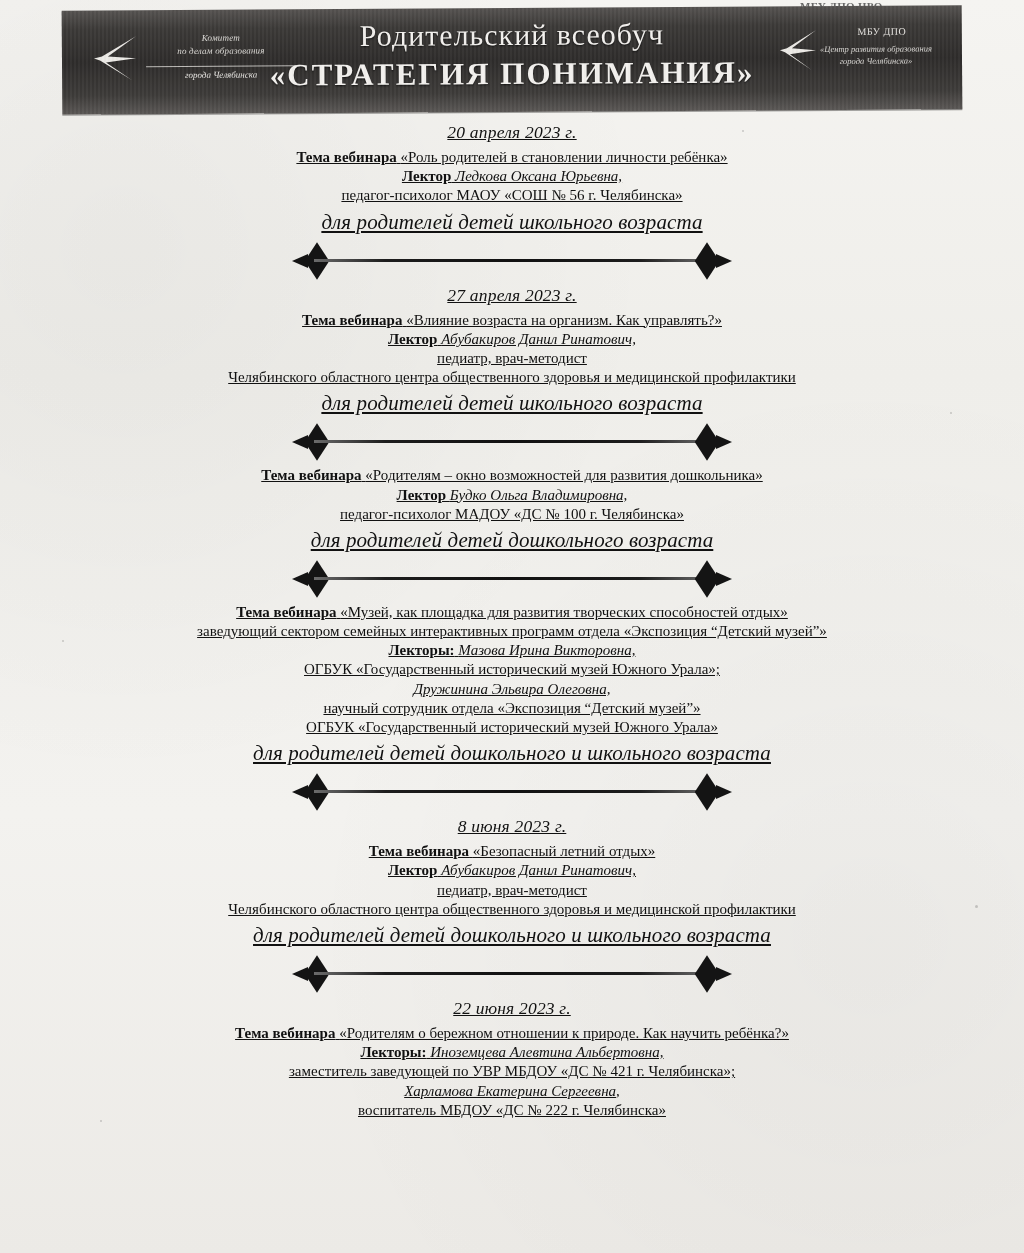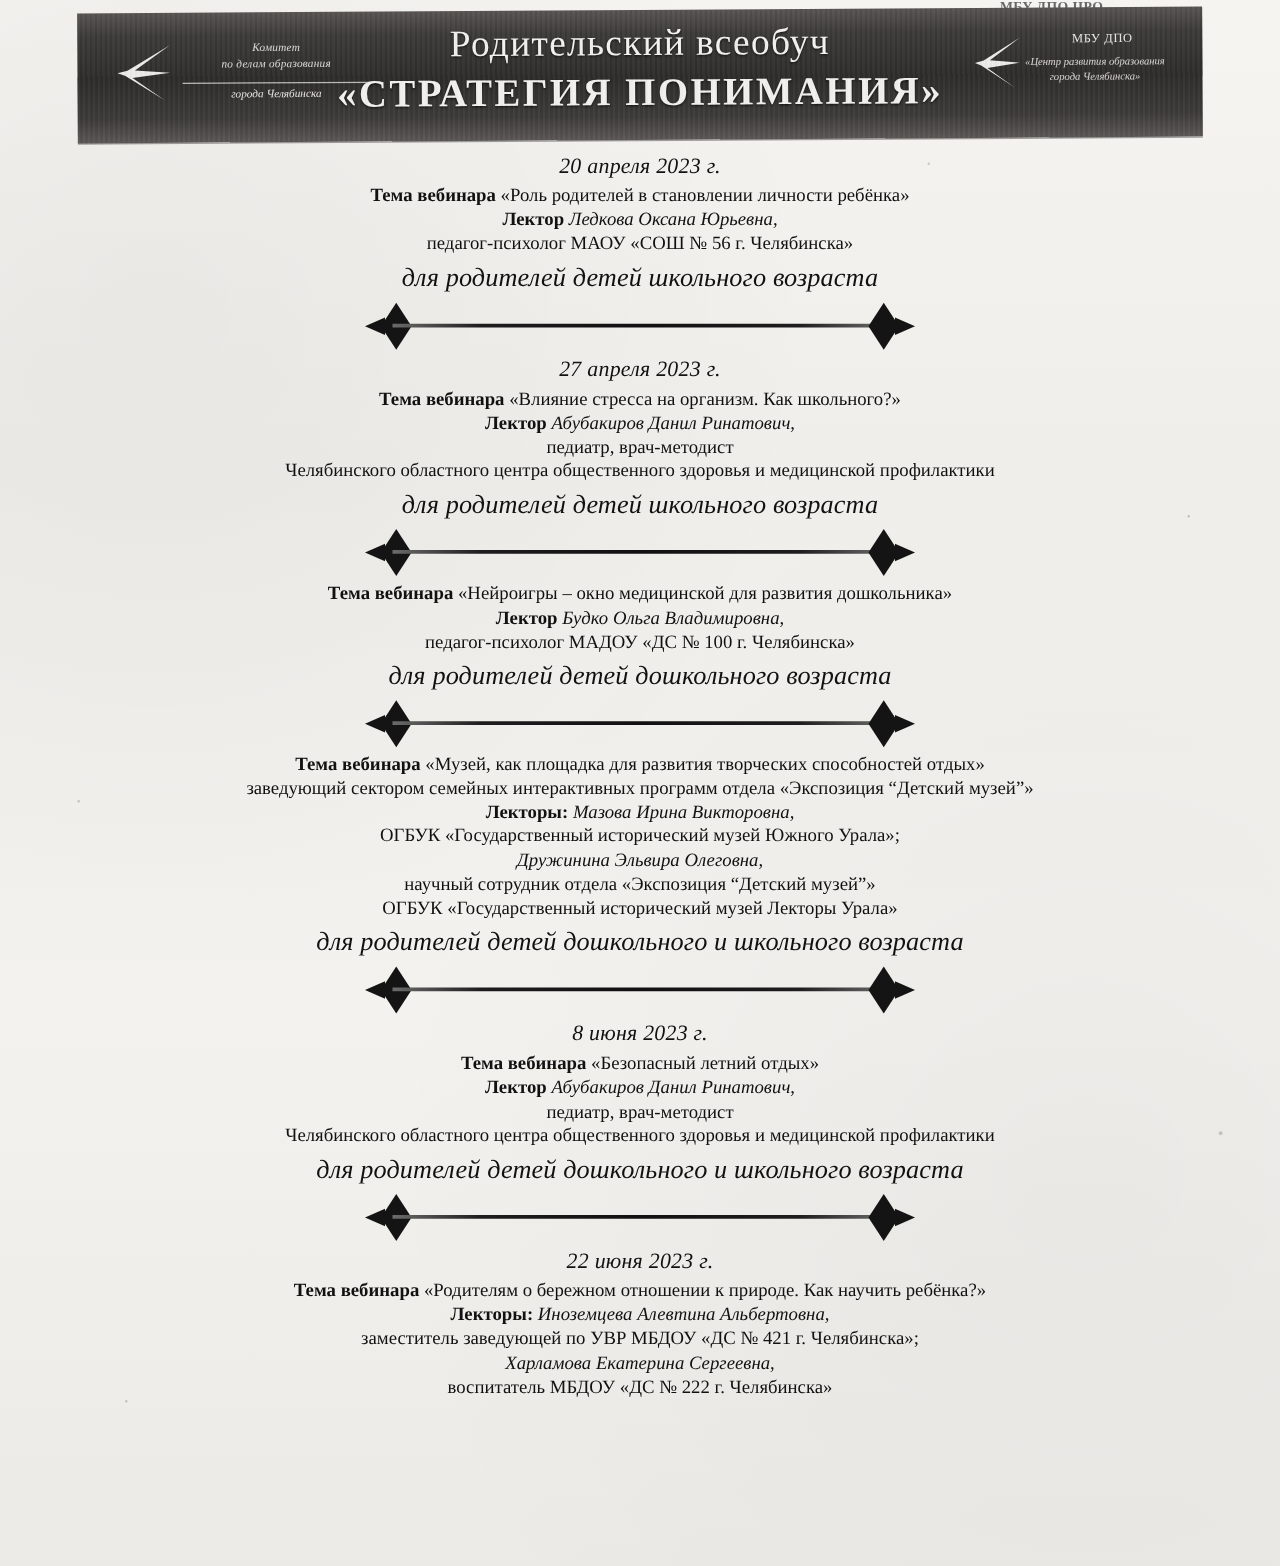--- a/index.html
+++ b/index.html
@@ -163,20 +163,21 @@
   }
 
   
   .content {
     position: absolute;
     left: 0;
     right: 0;
     top: 122px;
     padding: 0 70px;
     text-align: center;
+    text-decoration: underline;
   }
   .event { margin-bottom: 0; }
   .date {
     font-style: italic;
     font-size: 17.5px;
     margin: 0 0 5px 0;
     letter-spacing: 0.2px;
   }
   .line {
     font-size: 15px;
@@ -290,21 +291,21 @@
       <div class="dia l"></div>
       <div class="bar"></div>
       <div class="dia r"></div>
       <div class="tip r"></div>
     </div>
 
     <div class="event">
       <div class="date">27 апреля 2023 г.</div>
       <div class="line">
         <span class="b">Тема вебинара</span>
-        <span>«Влияние стресса на организм. Как школьного?»</span>
+        <span>«Влияние возраста на организм. Как управлять?»</span>
       </div>
       <div class="line">
         <span class="b">Лектор</span>
         <span class="i">Абубакиров Данил Ринатович,</span>
       </div>
       <div class="line">педиатр, врач-методист</div>
       <div class="line">Челябинского областного центра общественного здоровья и медицинской профилактики</div>
       <div class="audience">для родителей детей школьного возраста</div>
     </div>
 
@@ -312,21 +313,21 @@
       <div class="tip l"></div>
       <div class="dia l"></div>
       <div class="bar"></div>
       <div class="dia r"></div>
       <div class="tip r"></div>
     </div>
 
     <div class="event">
       <div class="line">
         <span class="b">Тема вебинара</span>
-        <span>«Нейроигры – окно медицинской для развития дошкольника»</span>
+        <span>«Родителям – окно возможностей для развития дошкольника»</span>
       </div>
       <div class="line">
         <span class="b">Лектор</span>
         <span class="i">Будко Ольга Владимировна,</span>
       </div>
       <div class="line">педагог-психолог МАДОУ «ДС № 100 г. Челябинска»</div>
       <div class="audience">для родителей детей дошкольного возраста</div>
     </div>
 
     <div class="divider">
@@ -343,21 +344,21 @@
         <span>«Музей, как площадка для развития творческих способностей отдых»</span>
       </div>
       <div class="line">заведующий сектором семейных интерактивных программ отдела «Экспозиция “Детский музей”»</div>
       <div class="line">
         <span class="b">Лекторы:</span>
         <span class="i">Мазова Ирина Викторовна,</span>
       </div>
       <div class="line">ОГБУК «Государственный исторический музей Южного Урала»;</div>
       <div class="line i">Дружинина Эльвира Олеговна,</div>
       <div class="line">научный сотрудник отдела «Экспозиция “Детский музей”»</div>
-      <div class="line">ОГБУК «Государственный исторический музей Лекторы Урала»</div>
+      <div class="line">ОГБУК «Государственный исторический музей Южного Урала»</div>
       <div class="audience">для родителей детей дошкольного и школьного возраста</div>
     </div>
 
     <div class="divider">
       <div class="tip l"></div>
       <div class="dia l"></div>
       <div class="bar"></div>
       <div class="dia r"></div>
       <div class="tip r"></div>
     </div>

